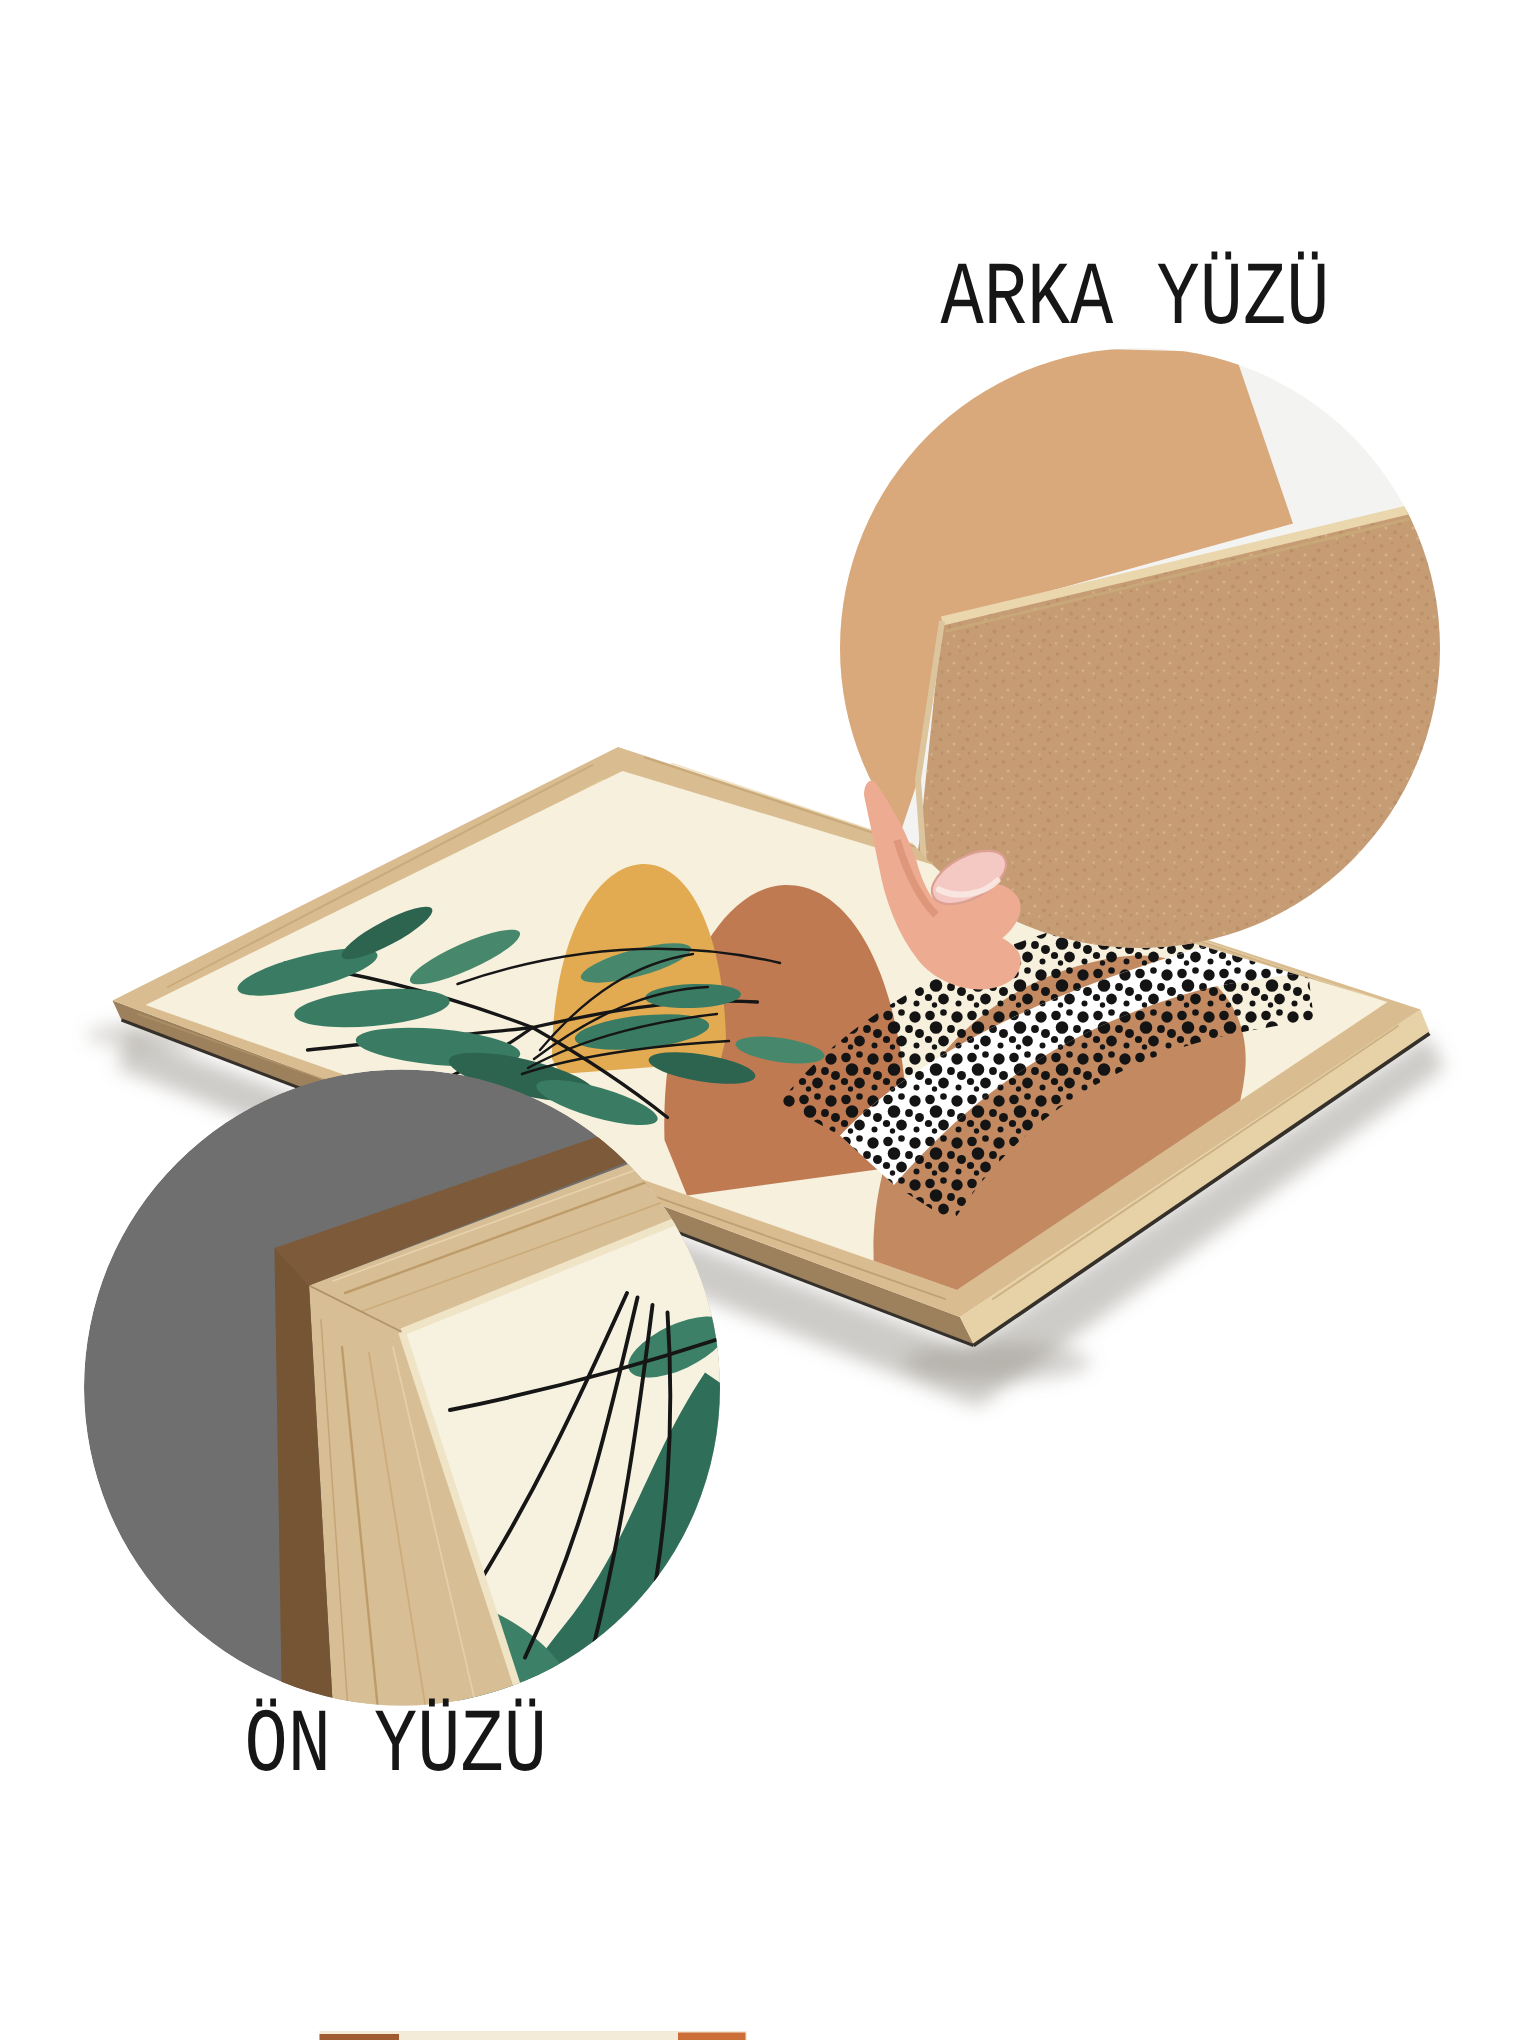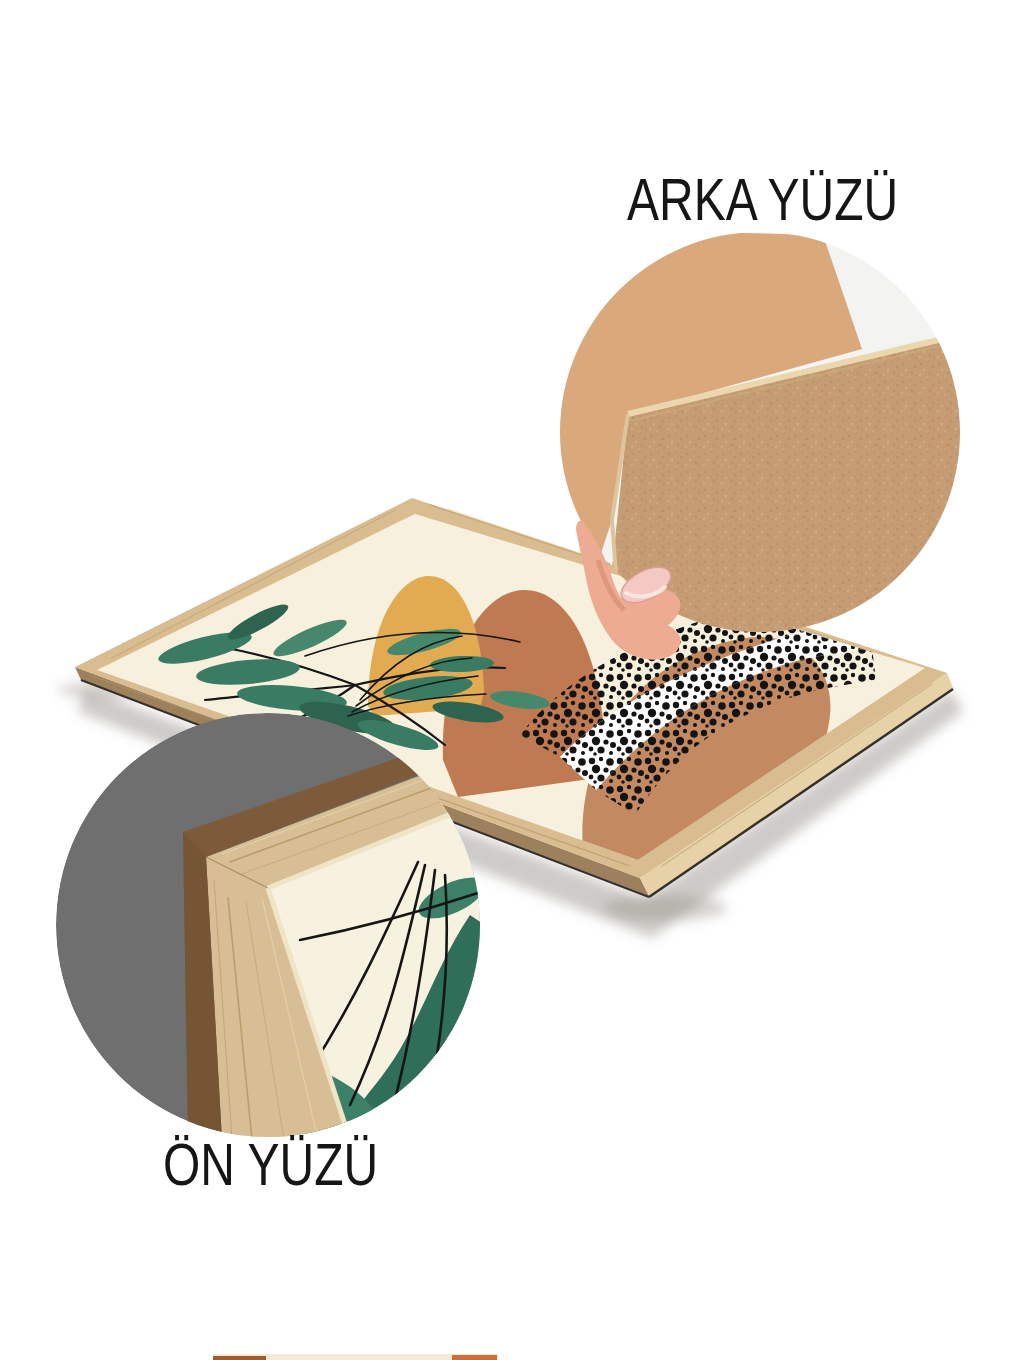--- a/index.html
+++ b/index.html
@@ -1,19 +1,19 @@
 <!DOCTYPE html>
 <html style="--page-bg: #ffffff; --label-text: #161616; --frame-wood: #d9bd90; --frame-wood-side: #e6d2a6; --frame-wood-dark: #9c815c; --frame-edge-dark: #35302a; --mat-cream: #f6f0dd; --art-yellow: #e2ab52; --art-terracotta: #bf7a52; --art-terracotta-light: #c38a62; --art-green: #3a7c63; --art-green-dark: #2c6450; --art-green-light: #47886c; --art-line-black: #161616; --dot-black: #141414; --board-smooth-tan: #d9a87b; --board-texture: #c69c74; --board-texture-dark: #b0845c; --board-texture-light: #e3c198; --board-edge-light: #ead7ad; --white-wedge: #f3f3f2; --finger-skin: #edab92; --finger-shade: #d98f74; --finger-nail: #f4c9c3; --nail-highlight: #fbe9e4; --circle-gray: #6f6f6f; --closeup-brown: #7d5b3a; --closeup-oak: #d8be95; --closeup-oak-grain: #b7945f; --closeup-lip: #f0e4c7; --closeup-cream: #f7f1e0; --closeup-leaf: #2f6e58; --closeup-leaf2: #3c8068; --shadow: #8a857c; --sliver-cream: #f4ead8; --sliver-brown: #a05c2f; --sliver-orange: #cc6e38;"><head>
 <meta charset="utf-8">
 <style>
   html,body{margin:0;padding:0;}
   .stage{
     position:relative; width:1020px; height:1360px; overflow:hidden;
     background:var(--page-bg,#fff);
-    font-family:Liberation Sans, sans-serif;
+    font-family:Liberation Mono, monospace;
   }
   .scene{position:absolute; left:0; top:0; width:1020px; height:1360px; display:block;}
   .label{
     position:absolute; font-size:60px; font-weight:400; color:var(--label-text,#161616);
     transform:scaleX(.8); transform-origin:0 0; white-space:nowrap; line-height:1;
     letter-spacing:0;
   }
   .label-back{left:627px; top:170px;}
   .label-front{left:163px; top:1135px;}
 </style>

